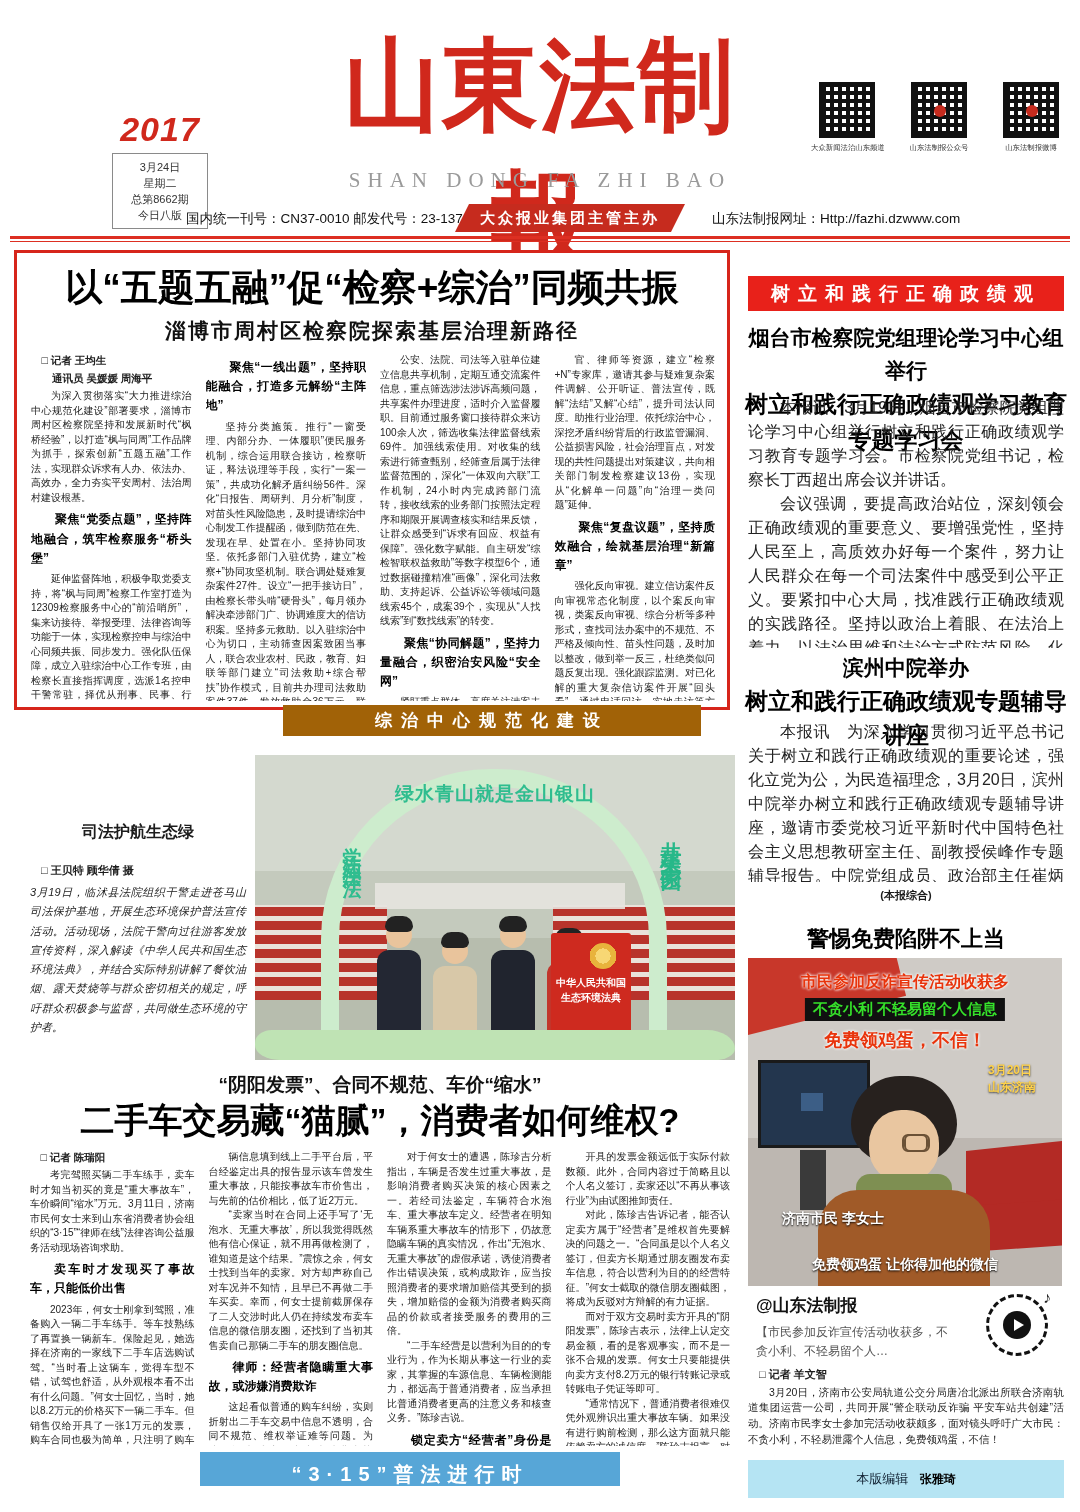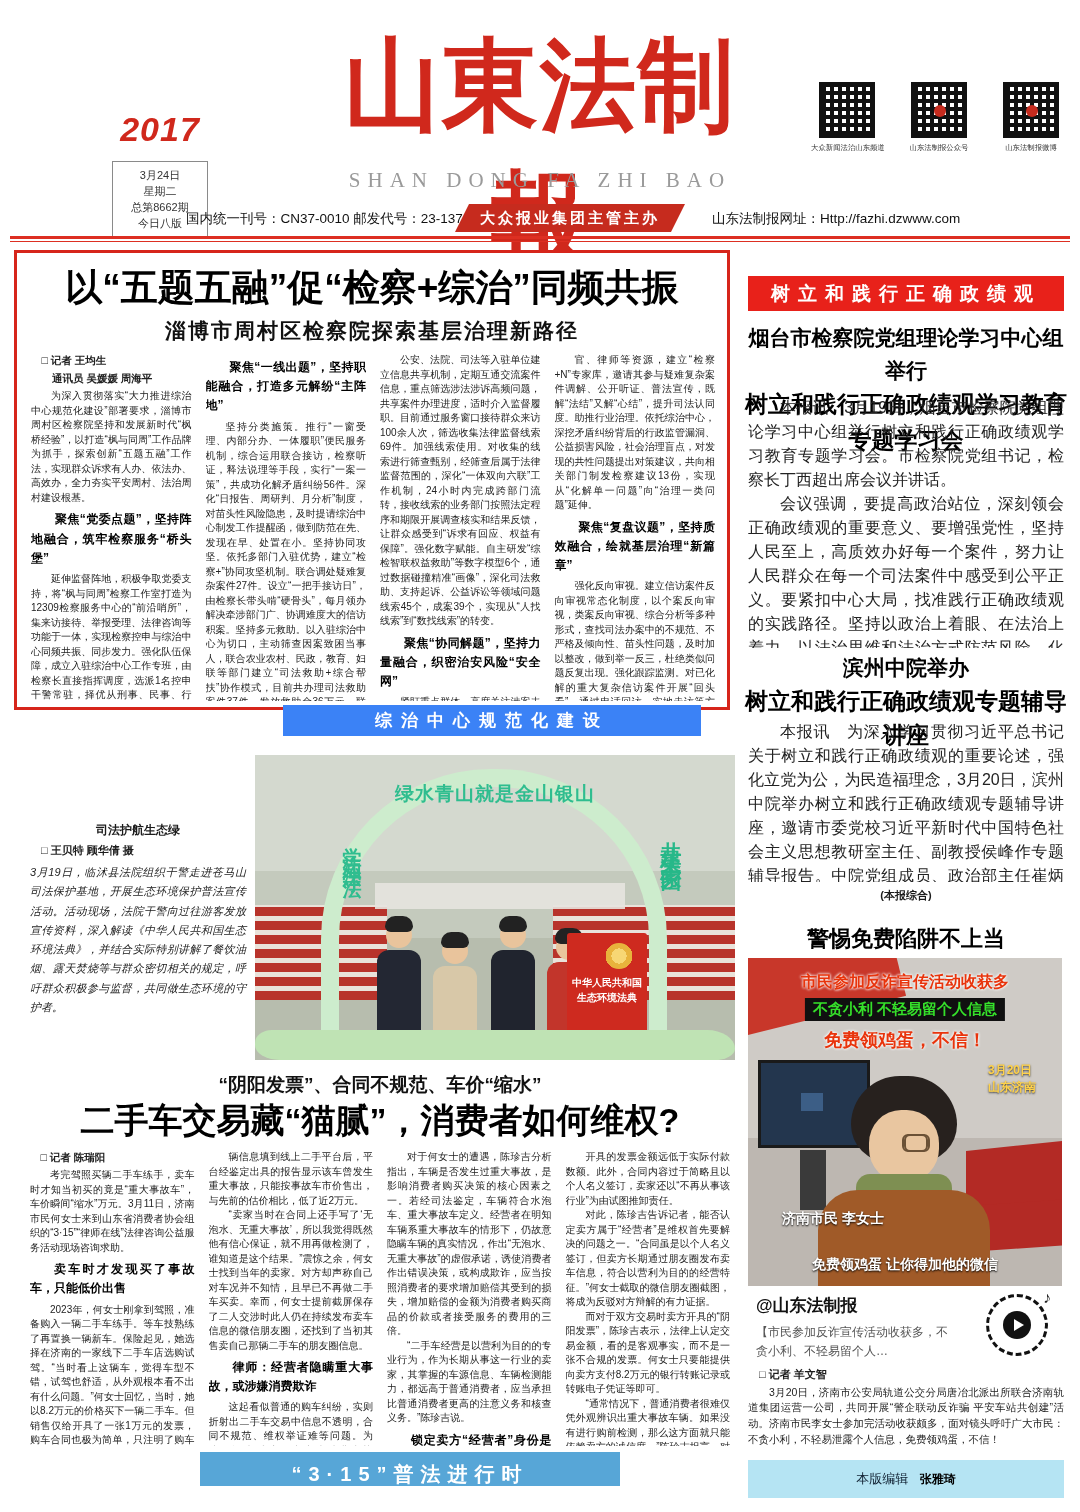--- a/index.html
+++ b/index.html
@@ -3,21 +3,21 @@
 <meta charset="utf-8">
 <style>
   html,body{margin:0;padding:0;background:#e9e9e9;}
   .page{position:relative;width:1080px;height:1512px;background:#ffffff;margin:0 auto;
         font-family:"Liberation Sans","DejaVu Sans",sans-serif;color:#1c1c1c;overflow:hidden;}
   [data-interactable]{box-sizing:border-box;}
 
   
   .datebox{position:absolute;left:112px;top:110px;width:96px;text-align:center;}
   .datebox .year{color:#d0281c;font-size:34px;font-weight:900;font-style:italic;letter-spacing:1px;}
-  .datebox .lines{margin-top:12px;border:1px solid #8a8a8a;padding:5px 2px;font-size:11px;line-height:16px;color:#333;}
+  .datebox .lines{margin-top:4px;border:1px solid #8a8a8a;padding:5px 2px;font-size:11px;line-height:16px;color:#333;}
   .paper-title{position:absolute;left:300px;top:28px;width:480px;text-align:center;
                color:#d0281c;font-size:96px;font-weight:900;letter-spacing:2px;line-height:1.3;
                font-family:"Liberation Serif","DejaVu Serif",serif;transform:scaleY(1.05);}
   .paper-pinyin{position:absolute;left:300px;top:168px;width:480px;text-align:center;color:#9a9a9a;
                 font-family:"Liberation Serif","DejaVu Serif",serif;font-size:21px;letter-spacing:7px;}
   .qr-row{position:absolute;left:808px;top:82px;width:262px;display:flex;justify-content:space-between;}
   .qr-item{width:78px;text-align:center;}
   .qr{width:56px;height:56px;margin:0 auto;border:3px solid #111;
       background:
         repeating-linear-gradient(0deg,#111 0 4px,transparent 4px 8px),
@@ -40,41 +40,41 @@
   .lead-headline{position:absolute;left:0;top:10px;width:100%;text-align:center;font-size:37px;font-weight:900;
                  letter-spacing:0px;color:#000;}
   .lead-subhead{position:absolute;left:0;top:64px;width:100%;text-align:center;font-size:21px;font-weight:700;color:#111;letter-spacing:2px;}
   .lead-cols{position:absolute;left:14px;top:100px;width:684px;height:348px;display:flex;gap:14px;overflow:hidden;}
   .col{flex:1 1 0;overflow:hidden;font-size:10px;line-height:1.45;text-align:justify;color:#222;}
   .col p{margin:0;text-indent:2em;}
   .col p.byline{font-weight:700;text-indent:1em;font-size:10.5px;margin-bottom:3px;}
   .col h4{margin:5px 0 4px 0;font-size:12px;line-height:1.6;font-weight:900;text-indent:2em;color:#000;}
 
   
-  .blue-banner{position:absolute;left:283px;top:705px;width:418px;height:31px;background:#3b82f6;color:#fff;
+  .blue-banner{position:absolute;left:283px;top:705px;width:418px;height:31px;background:#a16207;color:#fff;
                text-align:center;font-size:17px;font-weight:700;letter-spacing:9px;line-height:31px;}
   .eco-article{position:absolute;left:30px;top:822px;width:216px;}
-  .eco-title{text-align:center;font-size:12px;font-weight:900;margin-bottom:4px;font-family:Liberation Mono, monospace;}
+  .eco-title{text-align:center;font-size:16px;font-weight:900;margin-bottom:20px;font-family:Liberation Mono, monospace;}
   .eco-byline{font-weight:700;font-size:11px;text-indent:1em;margin-bottom:5px;}
   .eco-body{font-size:11px;line-height:1.75;text-align:justify;font-style:italic;color:#222;}
   .eco-photo{position:absolute;left:255px;top:755px;width:480px;height:305px;overflow:hidden;
              background:linear-gradient(#d4d9cf 0 38%,#c4cabd 38% 60%,#b7bdae 60% 100%);}
   .steps{position:absolute;top:150px;width:140px;height:95px;
          background:repeating-linear-gradient(0deg,#b8332b 0 9px,#e9e2da 9px 14px);}
   .steps.left{left:-8px;}
   .steps.right{right:-8px;width:190px;}
   .fence{position:absolute;left:120px;top:128px;width:250px;height:26px;background:#e7e4df;opacity:.9;}
   .arch{position:absolute;left:66px;top:14px;width:346px;height:300px;border:18px solid #cdeccd;
         border-bottom:none;border-radius:170px 170px 0 0;}
   .arch-text{position:absolute;left:70px;top:26px;width:340px;text-align:center;color:#2fbd8f;
              font-weight:900;font-size:19px;letter-spacing:1px;}
   .vtext{position:absolute;writing-mode:vertical-rl;font-weight:900;color:#2fbd8f;letter-spacing:6px;}
   .vtext.left{left:84px;top:78px;font-size:19px;}
   .vtext.right{right:50px;top:70px;font-size:21px;color:#27b889;}
-  .lawbook{position:absolute;right:88px;top:178px;width:80px;height:112px;background:#ce2a1f;border-radius:3px;
+  .lawbook{position:absolute;right:104px;top:178px;width:80px;height:112px;background:#ce2a1f;border-radius:3px;
            color:#fff;text-align:center;font-size:10px;line-height:1.5;padding-top:42px;font-weight:700;}
   .lawbook::before{content:"";position:absolute;left:38px;top:10px;width:28px;height:26px;border-radius:50%;
                    background:radial-gradient(circle at 50% 50%, #f7d774 0 40%, #e8b33c 40% 70%, transparent 70%);}
   .person{position:absolute;bottom:18px;}
   .person .head{width:26px;height:26px;border-radius:50%;background:#e9c49c;margin:0 auto;position:relative;}
   .person .head::before{content:"";position:absolute;left:-1px;top:-6px;width:28px;height:16px;border-radius:14px 14px 8px 8px;background:#222;}
   .person .body{width:44px;height:92px;border-radius:12px 12px 4px 4px;margin:2px auto 0;}
   .bushes{position:absolute;left:0;bottom:0;width:100%;height:30px;background:#bfe3b4;
           border-radius:18px 30px 22px 26px / 14px 20px 12px 16px;}
 

